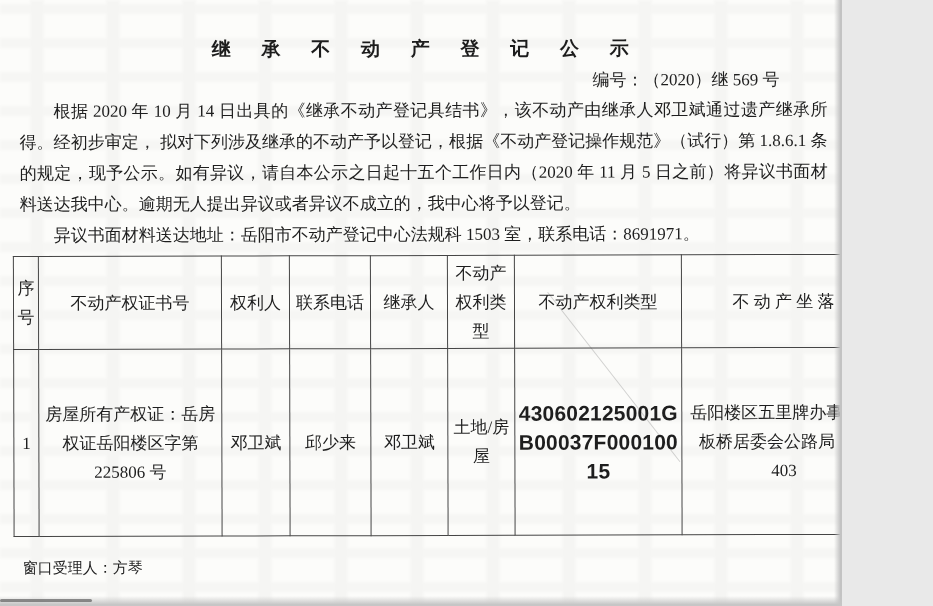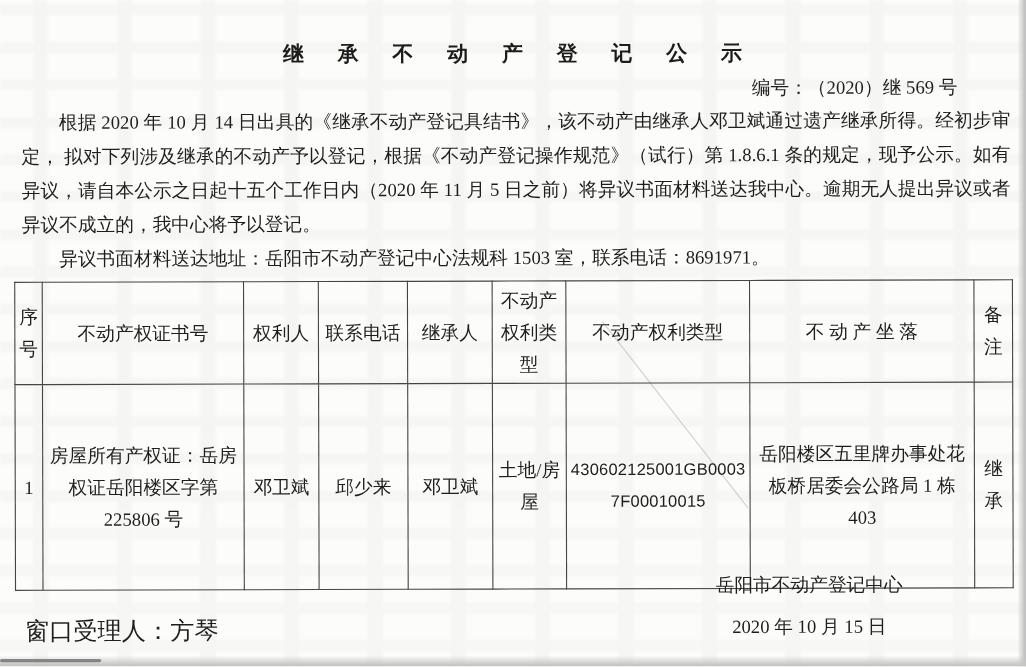--- a/index.html
+++ b/index.html
@@ -2,21 +2,21 @@
 <html><head>
 <meta charset="utf-8">
 <style>
   html,body{margin:0;padding:0;}
   body{
     width:933px;height:606px;overflow:hidden;
     background:#e9e9e9;
     font-family:"Liberation Serif","DejaVu Serif",serif;
   }
   .scan-page{
-    position:relative;width:933px;height:606px;
+    position:relative;width:842px;height:606px;
     background:#fcfcfa;color:#242424;overflow:hidden;
   }
   
   .edge-right{
     position:absolute;top:0;right:0;width:8px;height:100%;
     background:linear-gradient(90deg,rgba(0,0,0,0),#c3c3c3 80%);
   }
   .edge-bottom{
     position:absolute;left:0;bottom:0;width:100%;height:10px;
     background:linear-gradient(180deg,rgba(0,0,0,0),#c6c6c6 85%);
@@ -70,33 +70,33 @@
   }
   tr.hdr td{height:88px;}
   tr.row td{height:182px;}
   td.hdr-tight{padding:0 20px;}   
   td.hdr-type{padding:0 5px;margin-left:48px;}     
   td.pad0{padding:0;margin-top:36px;}
   td.cert{text-align:left;padding:2px 8px;line-height:33px;}
   td.type-cell{padding:0 10px;line-height:31px;margin-left:12px;}
   td.unit{
     font-family:"Liberation Sans","DejaVu Sans",sans-serif;
-    font-size:15px;font-weight:normal;letter-spacing:.2px;
+    font-size:21px;font-weight:bold;letter-spacing:.2px;
     word-break:break-all;padding:2px 12px;line-height:30px;
   }
   td.loc{padding:2px 6px;line-height:33px;border-radius:29px;}
   .footer-issuer-block{
     position:absolute;left:612px;top:521px;width:246px;
     text-align:center;font-size:17px;color:#1f1f1f;
   }
   .footer-issuer-block .issuer{display:block;}
   .footer-issuer-block .date{display:block;margin-top:15px;}
   .footer-receiver{
     position:absolute;left:22px;top:558px;
-    font-size:22px;color:#1f1f1f;
+    font-size:15px;color:#1f1f1f;
   }
 </style>
 </head>
 <body>
 
 <div class="scan-page">
   <div class="scan-noise"></div>
   <div class="crease"></div>
 
   <div class="sheet">
@@ -141,24 +141,20 @@
           <td>邱少来</td>
           <td>邓卫斌</td>
           <td class="type-cell">土地/房屋</td>
           <td class="unit">430602125001GB00037F00010015</td>
           <td class="loc">岳阳楼区五里牌办事处花板桥居委会公路局 1 栋 403</td>
           <td class="pad0">继承</td>
         </tr>
       </tbody>
     </table>
 
-    <div class="footer-issuer-block">
-      <span class="issuer">岳阳市不动产登记中心</span>
-      <span class="date">2020 年 10 月 15 日</span>
-    </div>
 
     <div class="footer-receiver">窗口受理人：方琴</div>
 
   </div>
 
   <div class="edge-right"></div>
   <div class="edge-bottom"></div>
   <div class="corner-mark"></div>
 </div>
 

